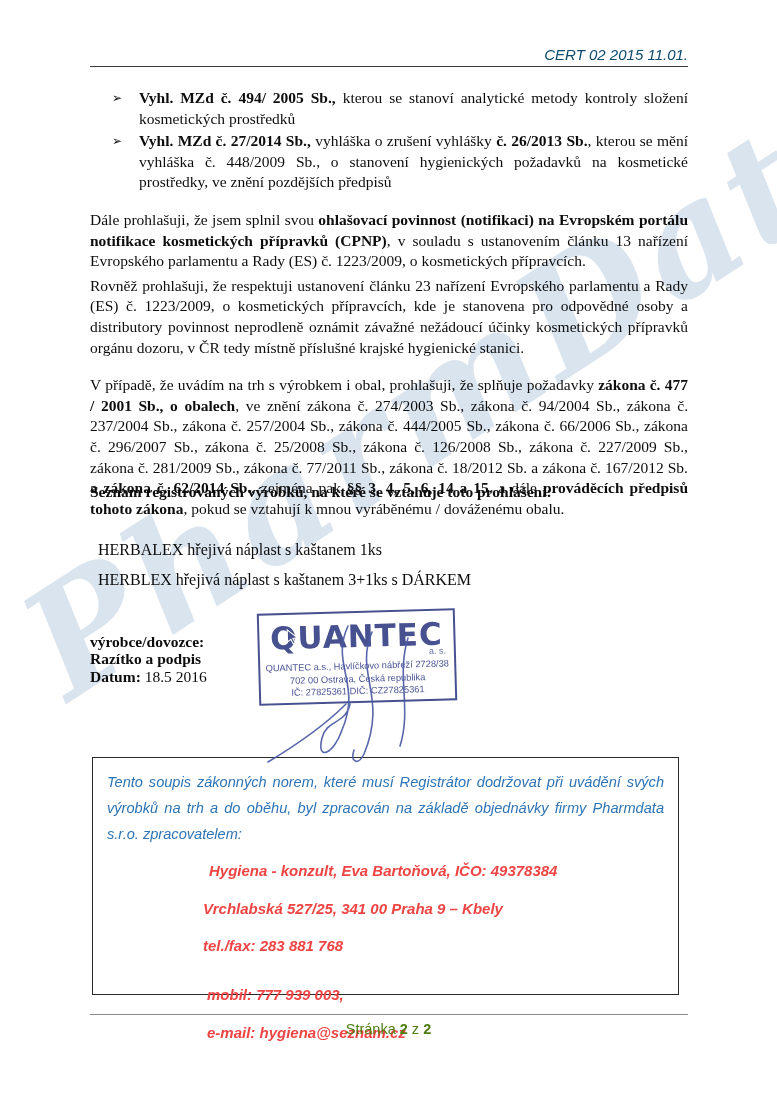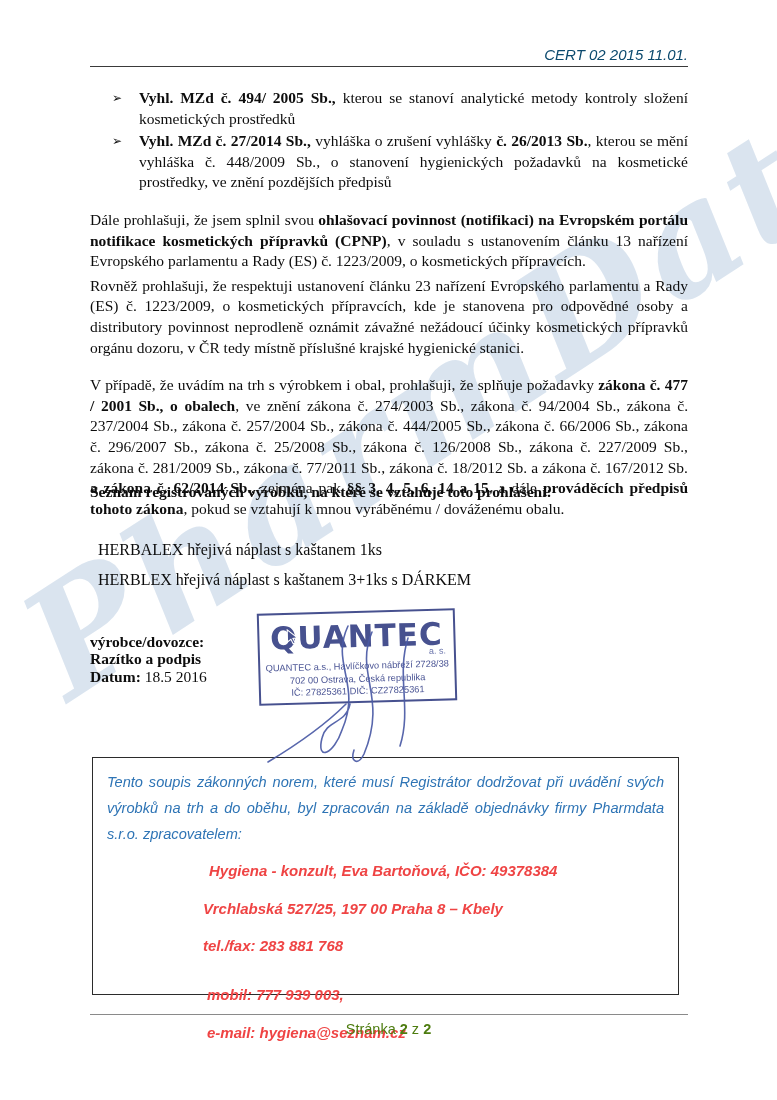--- a/index.html
+++ b/index.html
@@ -134,21 +134,21 @@
     <path d="M98,14 C80,52 112,72 92,118 C84,142 66,150 72,126 C76,108 96,112 100,92"></path>
     <path d="M122,20 C104,62 138,84 114,142 C108,154 100,150 104,138"></path>
     <path d="M96,92 C74,114 48,132 18,150"></path>
     <path d="M158,26 C146,64 162,96 150,134"></path>
   </g>
 </svg>
 
 <div class="info-box">
   <p class="info-intro">Tento soupis zákonných norem, které musí Registrátor dodržovat při uvádění svých výrobků na trh a do oběhu, byl zpracován na základě objednávky firmy Pharmdata s.r.o. zpracovatelem:</p>
   <p class="info-line il-0">Hygiena - konzult, Eva Bartoňová, IČO:  49378384</p>
-  <p class="info-line il-1">Vrchlabská 527/25, 197 00   Praha 8 – Kbely</p>
+  <p class="info-line il-1">Vrchlabská 527/25, 341 00   Praha 9 – Kbely</p>
   <p class="info-line il-2">tel./fax: 283 881 768</p>
   <p class="info-line il-3">mobil: 777 939 003,</p>
   <p class="info-line il-4">e-mail: hygiena@seznam.cz</p>
 </div>
 
 <div class="footer-rule"></div>
 <div class="footer">
   <span>Stránka </span><b>2</b><span> z </span><b>2</b>
 </div>
 

